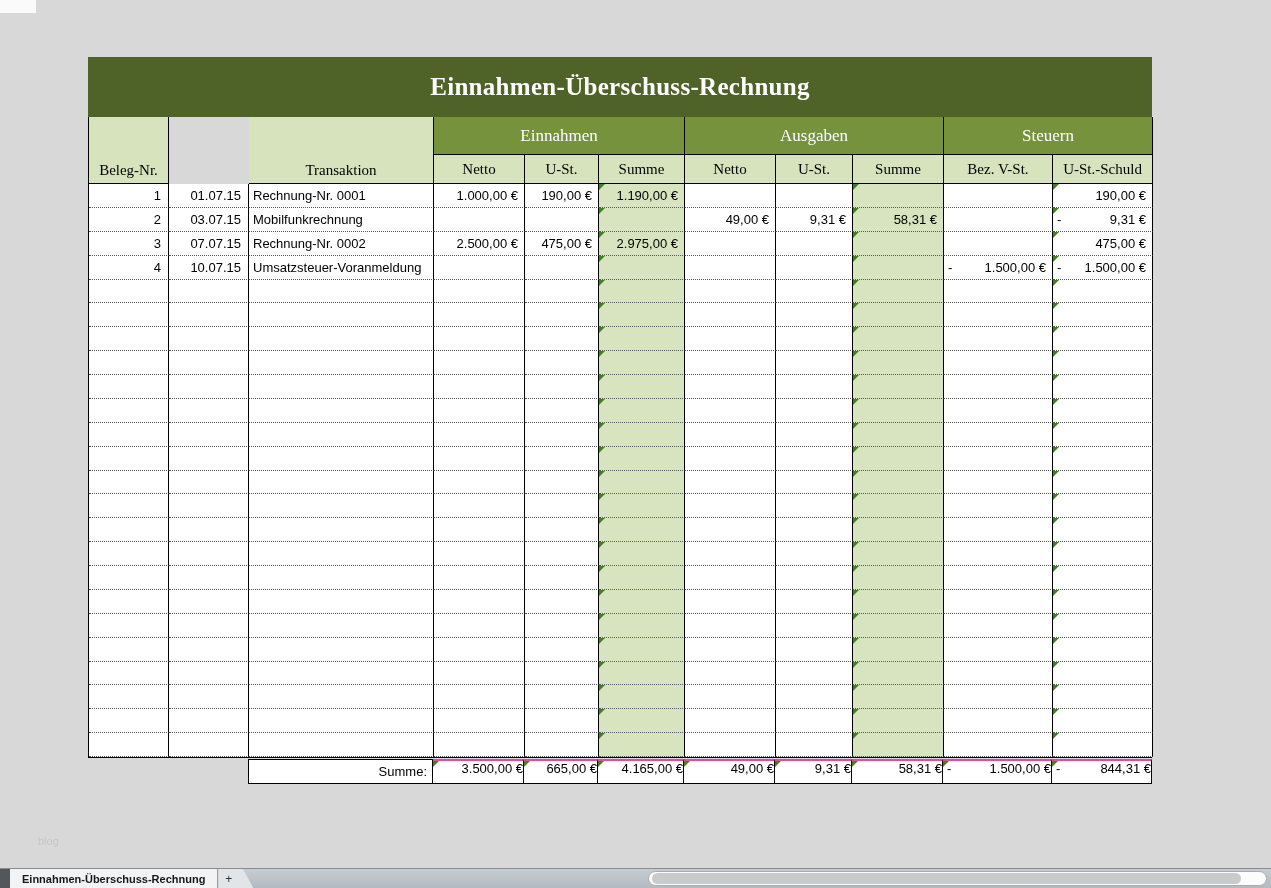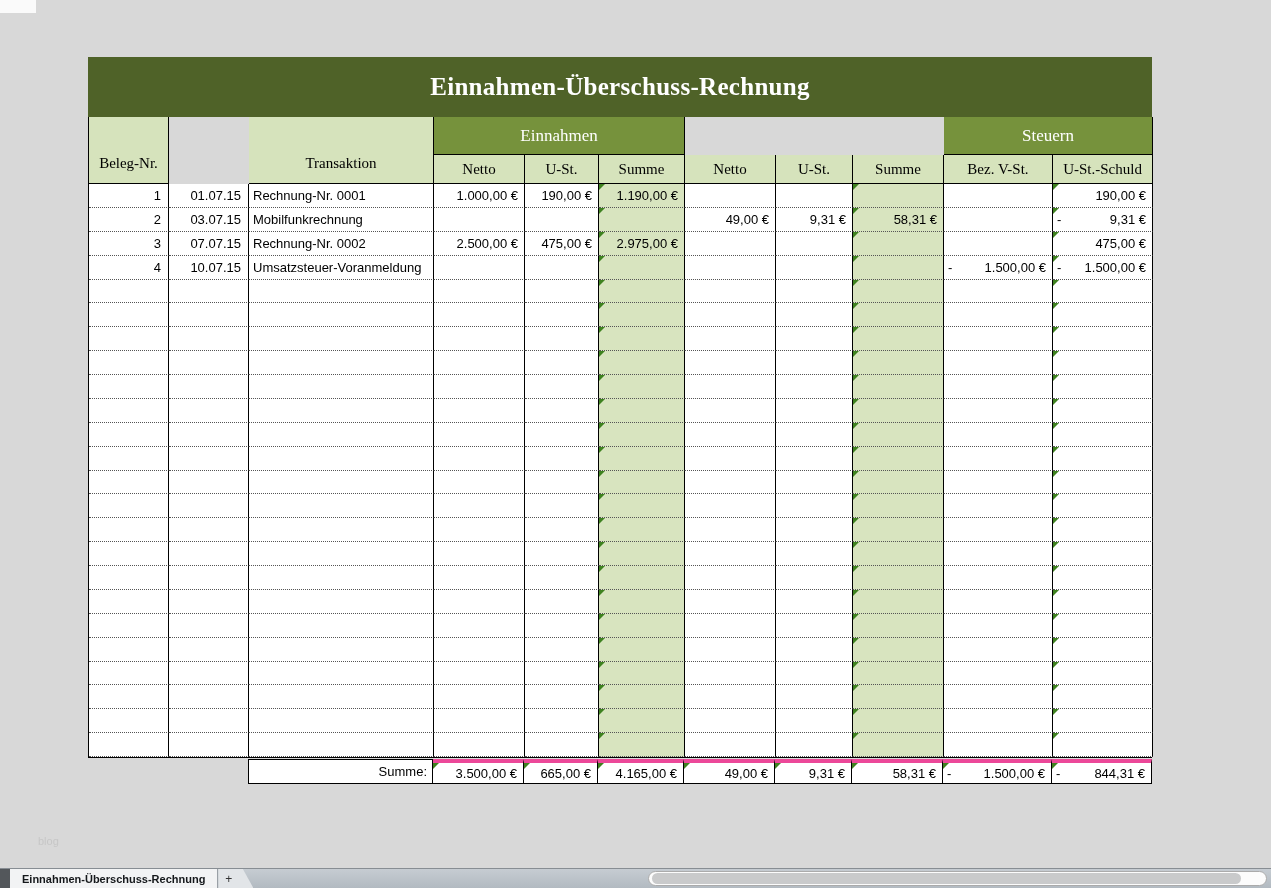--- a/index.html
+++ b/index.html
@@ -19,21 +19,21 @@
   }
 
   .header, .grid, .summary {
     display:grid;
     grid-template-columns:80px 80px 185px 91px 74px 86px 91px 77px 91px 109px 100px;
   }
   .header { grid-template-rows:38px 29px; border-left:1px solid #000; }
   .h-left {
     grid-row:1/3; background:var(--header_bg,#D6E3BC);
     border-right:1px solid #000; border-bottom:1px solid #000;
-    display:flex; align-items:flex-end; justify-content:center; padding-bottom:11px;
+    display:flex; align-items:flex-end; justify-content:center; padding-bottom:4px;
     font-family:"Liberation Serif", serif; font-size:15px;
   }
   .h-group {
     grid-row:1; background:var(--group_bg,#76923C); color:#ffffff;
     border-right:1px solid #000; border-bottom:1px solid #000;
     display:flex; align-items:center; justify-content:center;
     font-family:"Liberation Serif", serif; font-size:17px;
   }
   .h-sub {
     grid-row:2; background:var(--header_bg,#D6E3BC);
@@ -59,22 +59,22 @@
   }
 
   .summary { grid-template-rows:25px; margin-top:1px; }
   .s-gap { background:transparent; }
   .s-label {
     background:#fff; border:1px solid #000;
     display:flex; align-items:center; justify-content:flex-end; padding-right:5px; font-size:13px;
   }
   .s-cell {
     position:relative; background:#fff;
-    border-right:1px solid #000; border-top:4px solid #ec4899; border-bottom:1px solid #000;
-    display:flex; align-items:center; justify-content:flex-end; padding-right:6px; font-size:13px;
+    border-right:1px solid #000; border-top:2px solid #ec4899; border-bottom:1px solid #000;
+    display:flex; justify-content:flex-end; font-size:13px;
   }
   .s-cell.neg { justify-content:space-between; padding-left:4px; }
 
   .watermark { position:absolute; left:38px; top:835px; font-size:11px; color:#c6c6c6; }
 
   .tabbar {
     position:absolute; left:0; bottom:0; width:100%; height:19px;
     background:linear-gradient(#c6ccd2,#b2bac1); border-top:1px solid #878d93;
     display:flex; align-items:stretch;
   }
@@ -103,20 +103,21 @@
   <div class="corner-artifact"></div>
 
   <div class="sheet">
     <div class="title">Einnahmen-Überschuss-Rechnung</div>
 
     <div class="header">
       <div class="h-left" style="grid-column:1">Beleg-Nr.</div>
       <div class="h-left" style="grid-column:3">Transaktion</div>
 
       <div class="h-group" style="grid-column:4/7">Einnahmen</div>
+      <div class="h-group" style="grid-column:7/10">Ausgaben</div>
       <div class="h-group" style="grid-column:10/12">Steuern</div>
 
       <div class="h-sub" style="grid-column:4">Netto</div>
       <div class="h-sub" style="grid-column:5">U-St.</div>
       <div class="h-sub" style="grid-column:6">Summe</div>
       <div class="h-sub" style="grid-column:7">Netto</div>
       <div class="h-sub" style="grid-column:8">U-St.</div>
       <div class="h-sub" style="grid-column:9">Summe</div>
       <div class="h-sub" style="grid-column:10">Bez. V-St.</div>
       <div class="h-sub" style="grid-column:11">U-St.-Schuld</div>

